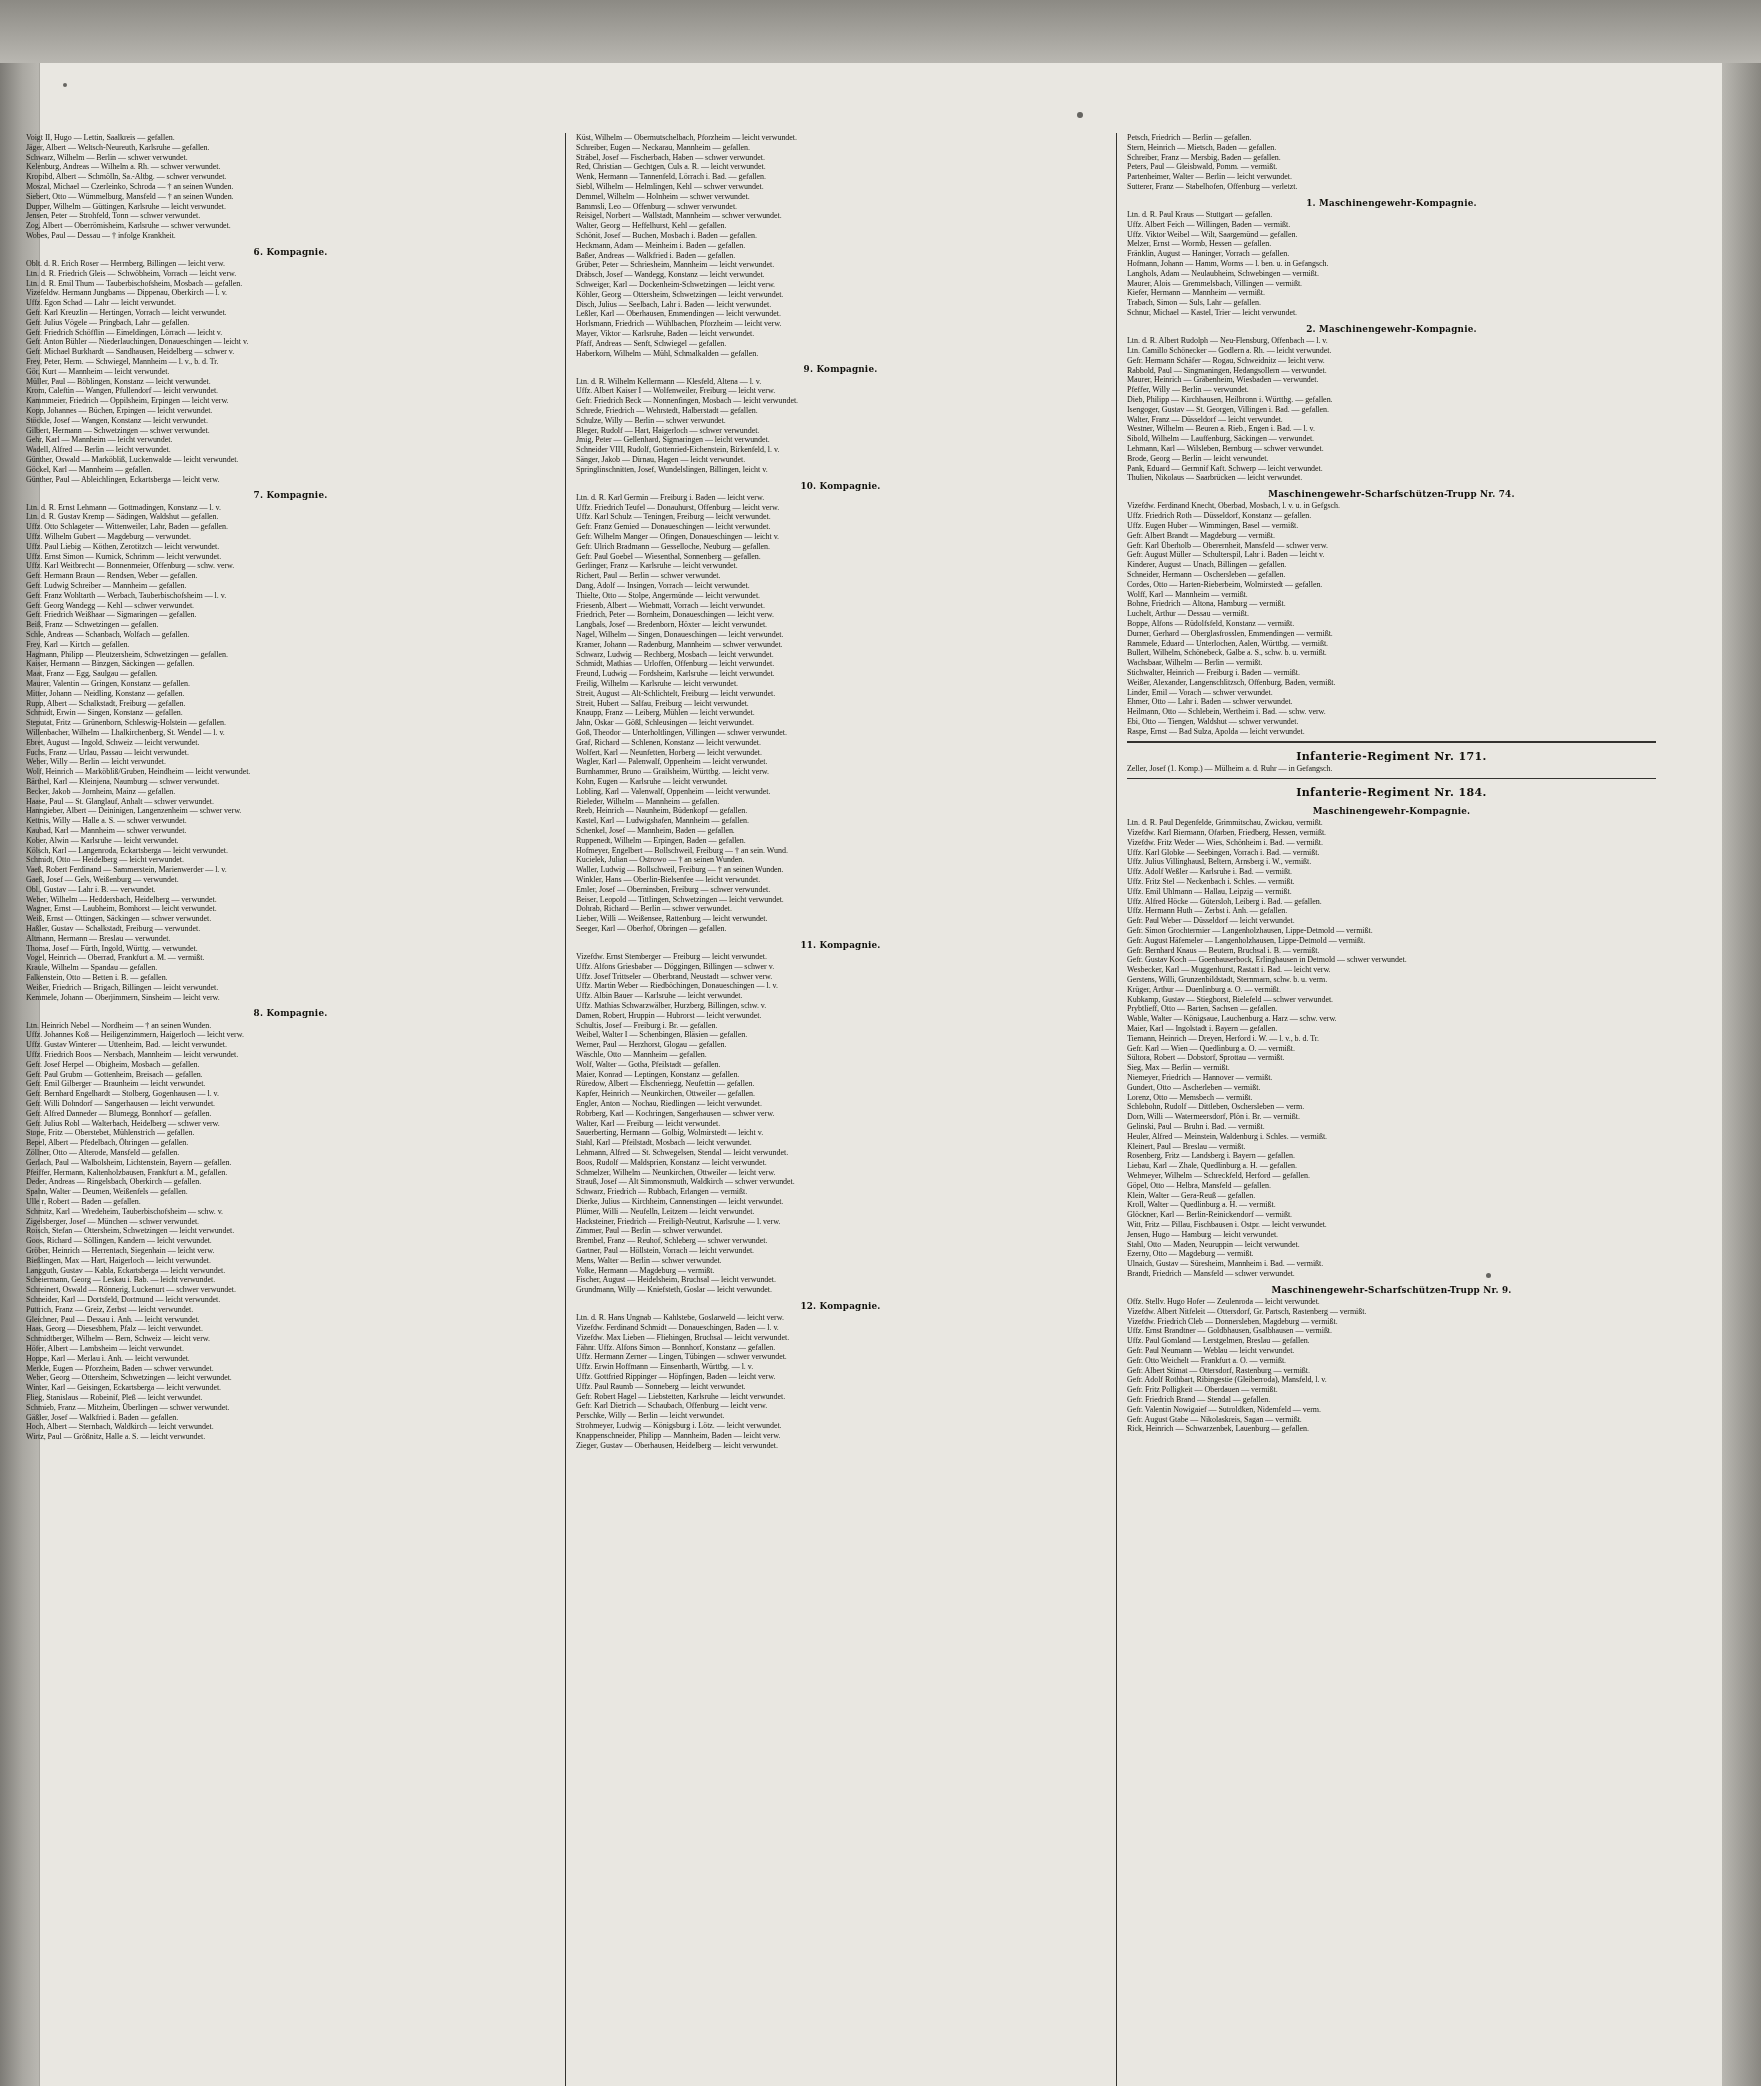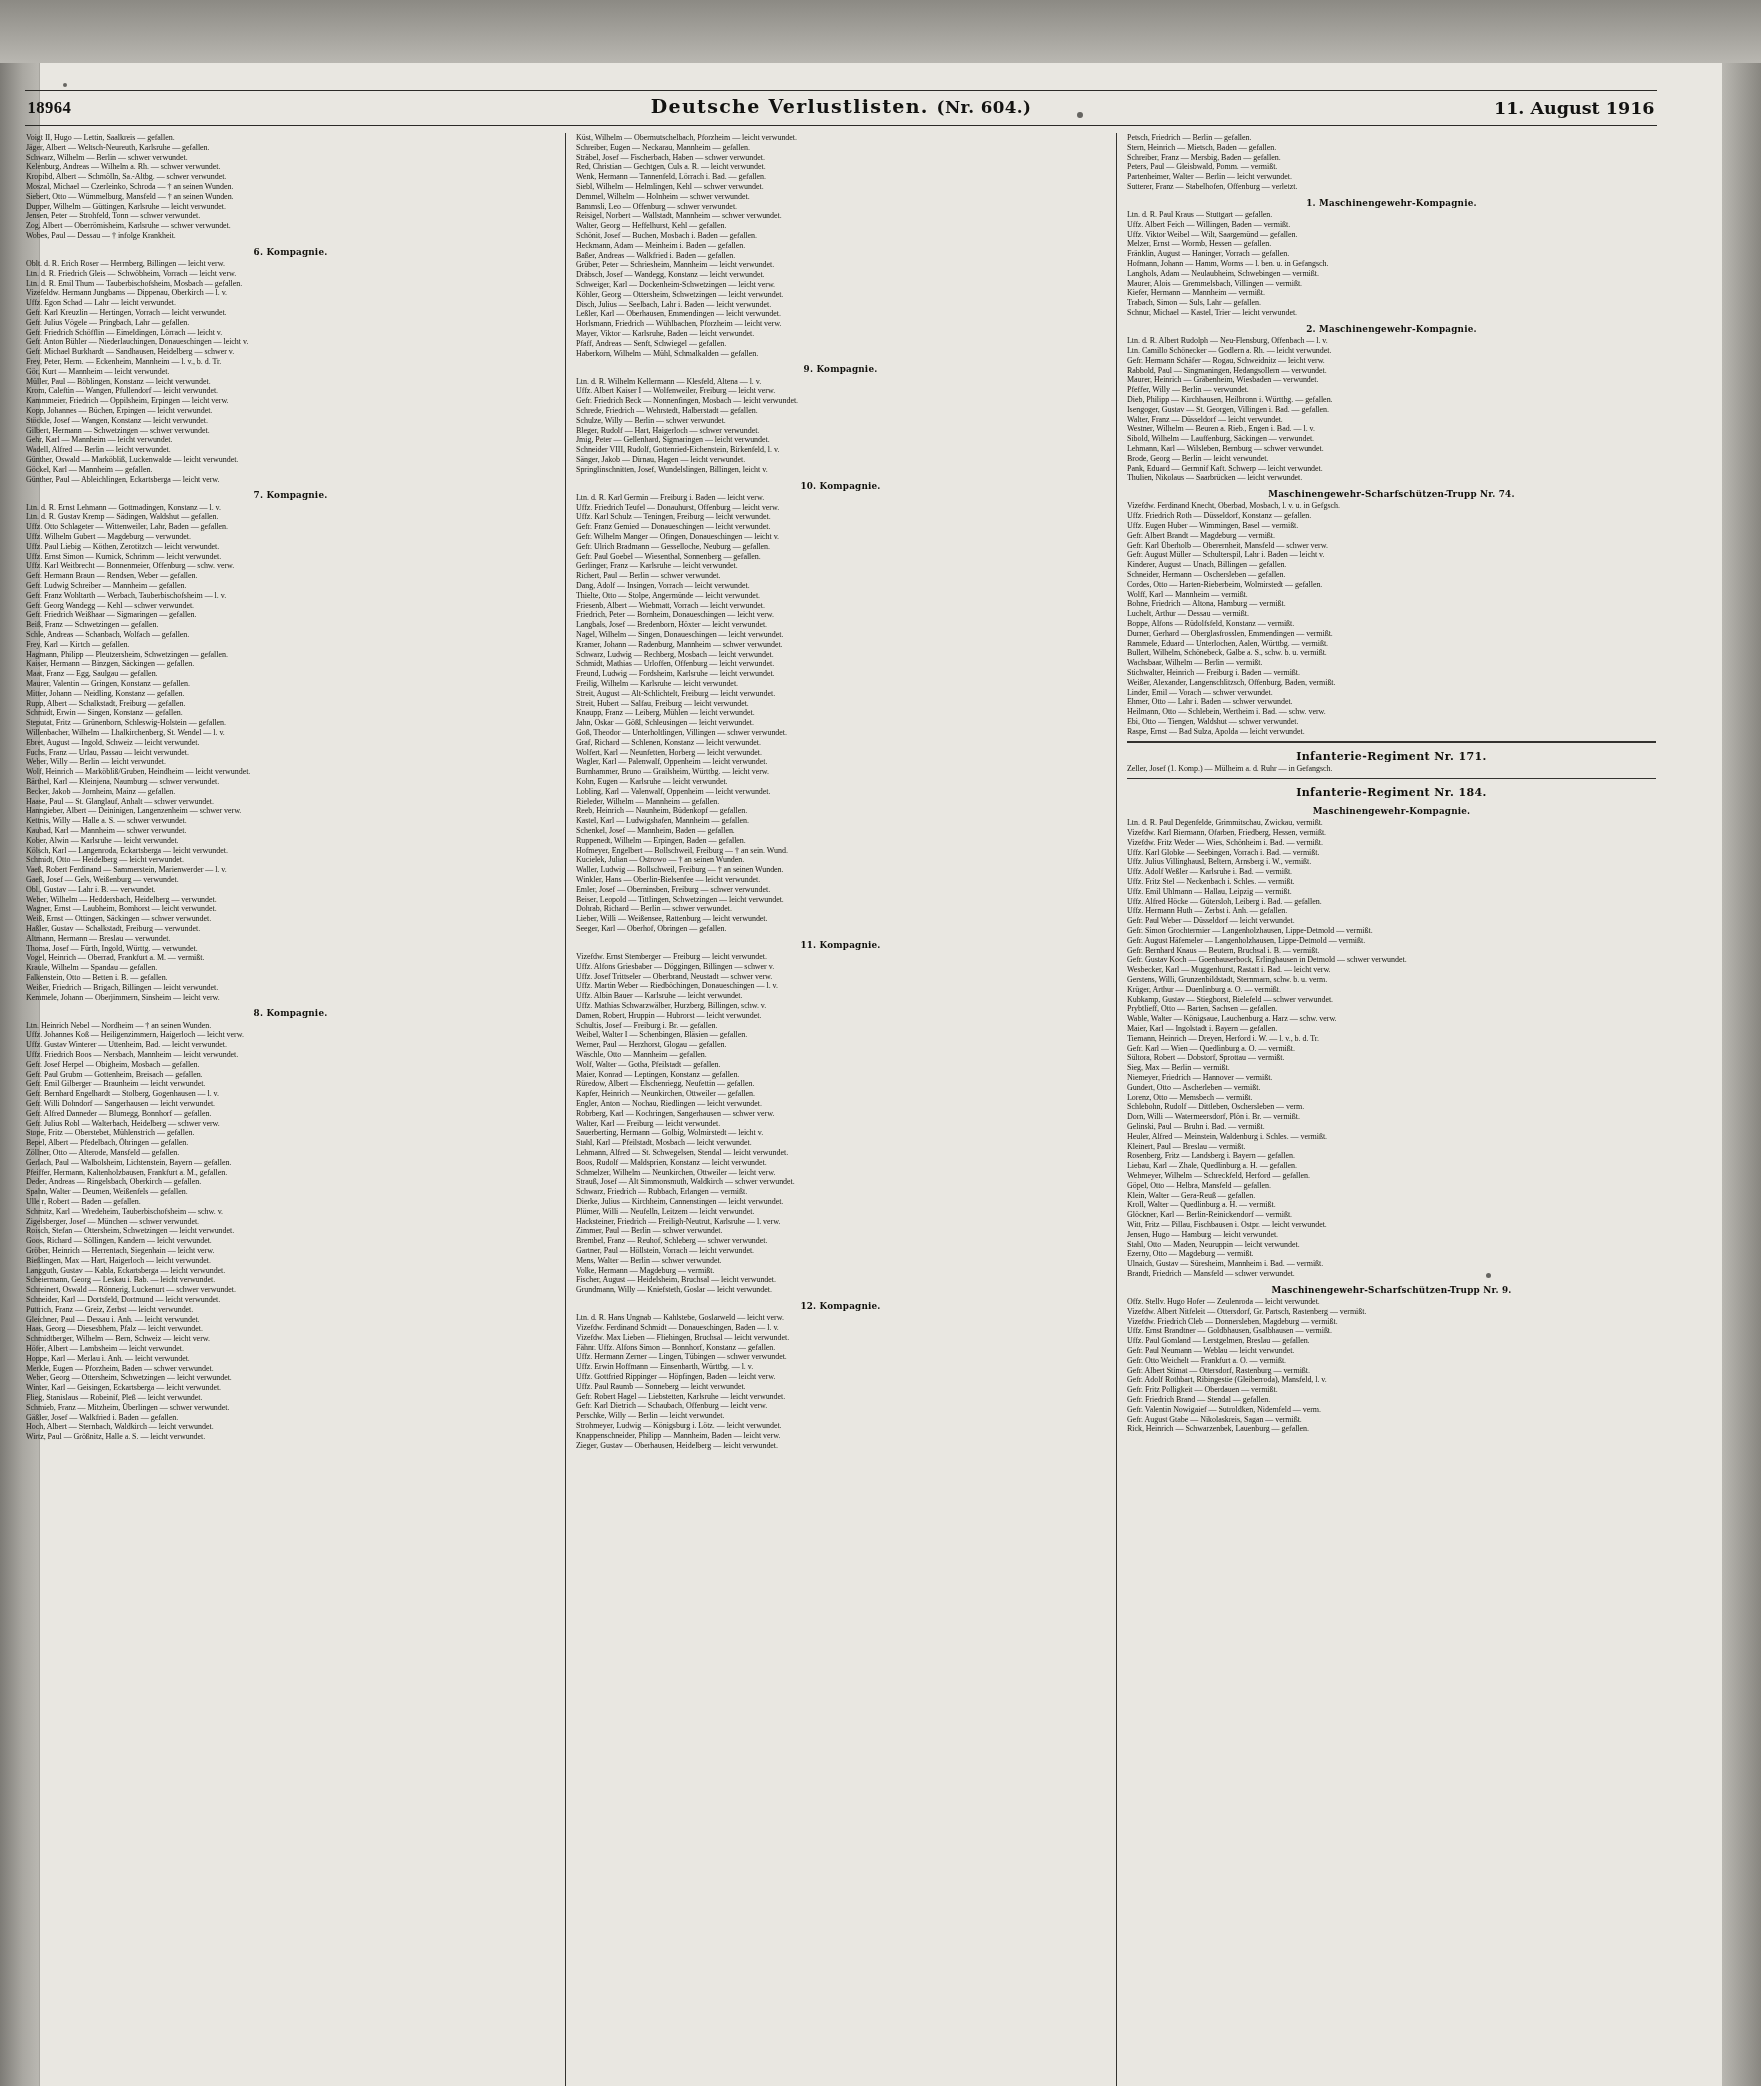--- a/index.html
+++ b/index.html
@@ -160,30 +160,20 @@
 <div id="page">
   <div id="sheet"></div>
   <div class="spine"></div>
   <div class="edge-r"></div>
   <div class="edge-t"></div>
 
   <div class="blob" style="left:63px;top:83px;width:4.2px;height:4.2px;"></div>
   <div class="blob" style="left:1077px;top:112px;width:5.8px;height:5.8px;"></div>
   <div class="blob" style="left:1486px;top:1273px;width:5px;height:5px;"></div>
 
-  <div id="masthead">
-    <div class="rule-top"></div>
-    <div class="rule-bottom"></div>
-    <div class="mh-left">18964</div>
-    <div class="mh-center">
-      <span>Deutsche Verlustlisten.</span>
-      <span class="nr">(Nr. 604.)</span>
-    </div>
-    <div class="mh-right">11. August 1916</div>
-  </div>
 
   <div id="cols">
     <div class="vrule v1"></div>
     <div class="vrule v2"></div>
     <div class="col c1">
         <div class="entry">Voigt II, Hugo — Lettin, Saalkreis — gefallen.</div>
         <div class="entry">Jäger, Albert — Weltsch-Neureuth, Karlsruhe — gefallen.</div>
         <div class="entry">Schwarz, Wilhelm — Berlin — schwer verwundet.</div>
         <div class="entry">Kelenburg, Andreas — Wilhelm a. Rh. — schwer verwundet.</div>
         <div class="entry">Kropibd, Albert — Schmölln, Sa.-Altbg. — schwer verwundet.</div>
@@ -197,21 +187,21 @@
         <div class="entry">Oblt. d. R. Erich Roser — Herrnberg, Billingen — leicht verw.</div>
         <div class="entry">Ltn. d. R. Friedrich Gleis — Schwöbheim, Vorrach — leicht verw.</div>
         <div class="entry">Ltn. d. R. Emil Thum — Tauberbischofsheim, Mosbach — gefallen.</div>
         <div class="entry">Vizefeldw. Hermann Jungbams — Dippenau, Oberkirch — l. v.</div>
         <div class="entry">Uffz. Egon Schad — Lahr — leicht verwundet.</div>
         <div class="entry">Gefr. Karl Kreuzlin — Hertingen, Vorrach — leicht verwundet.</div>
         <div class="entry">Gefr. Julius Vögele — Pringbach, Lahr — gefallen.</div>
         <div class="entry">Gefr. Friedrich Schöfflin — Eimeldingen, Lörrach — leicht v.</div>
         <div class="entry">Gefr. Anton Bühler — Niederlauchingen, Donaueschingen — leicht v.</div>
         <div class="entry">Gefr. Michael Burkhardt — Sandhausen, Heidelberg — schwer v.</div>
-        <div class="entry">Frey, Peter, Herm. — Eckenheim, Mannheim — l. v., b. d. Tr.</div>
+        <div class="entry">Frey, Peter, Herm. — Schwiegel, Mannheim — l. v., b. d. Tr.</div>
         <div class="entry">Gör, Kurt — Mannheim — leicht verwundet.</div>
         <div class="entry">Müller, Paul — Böblingen, Konstanz — leicht verwundet.</div>
         <div class="entry">Krom, Caleftin — Wangen, Pfullendorf — leicht verwundet.</div>
         <div class="entry">Kammmeier, Friedrich — Oppilsheim, Erpingen — leicht verw.</div>
         <div class="entry">Kopp, Johannes — Büchen, Erpingen — leicht verwundet.</div>
         <div class="entry">Stöckle, Josef — Wangen, Konstanz — leicht verwundet.</div>
         <div class="entry">Gilbert, Hermann — Schwetzingen — schwer verwundet.</div>
         <div class="entry">Gehr, Karl — Mannheim — leicht verwundet.</div>
         <div class="entry">Wadell, Alfred — Berlin — leicht verwundet.</div>
         <div class="entry">Günther, Oswald — Marköbliß, Luckenwalde — leicht verwundet.</div>

